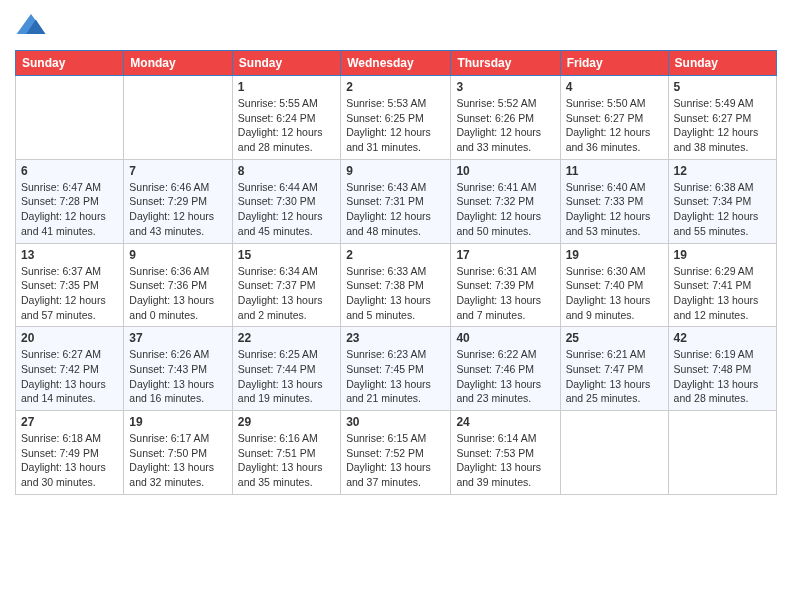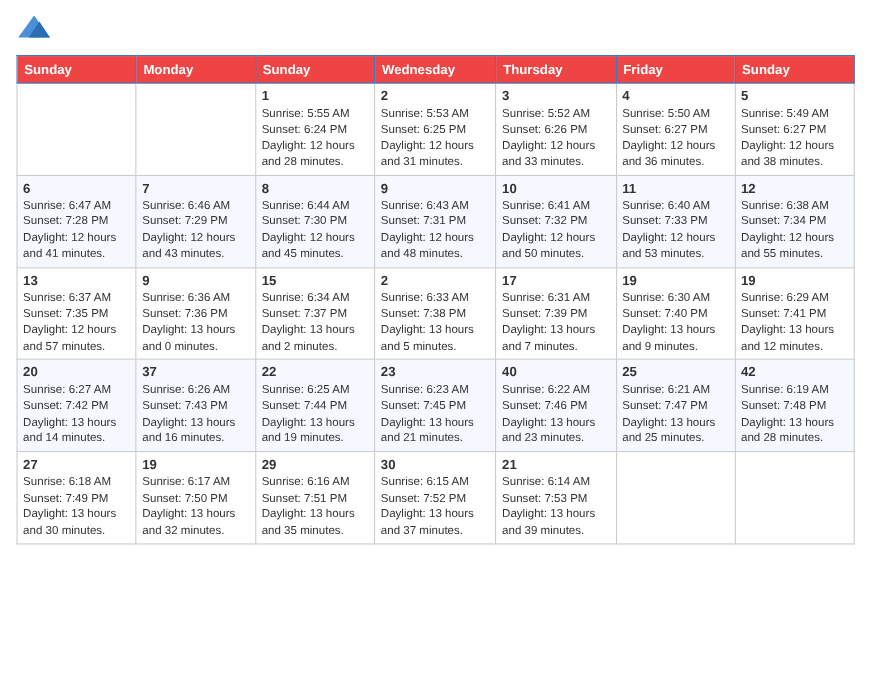--- a/index.html
+++ b/index.html
@@ -257,21 +257,21 @@
           </td>
           <td>
             <span class="day-number">29</span>
             <div class="day-info">Sunrise: 6:16 AM<br>Sunset: 7:51 PM<br>Daylight: 13 hours and 35 minutes.</div>
           </td>
           <td>
             <span class="day-number">30</span>
             <div class="day-info">Sunrise: 6:15 AM<br>Sunset: 7:52 PM<br>Daylight: 13 hours and 37 minutes.</div>
           </td>
           <td>
-            <span class="day-number">21</span>
+            <span class="day-number">24</span>
             <div class="day-info">Sunrise: 6:14 AM<br>Sunset: 7:53 PM<br>Daylight: 13 hours and 39 minutes.</div>
           </td>
           <td class="empty-cell"></td>
           <td class="empty-cell"></td>
         </tr>
       </tbody>
   </table>
 </div>
 
 </body></html>

